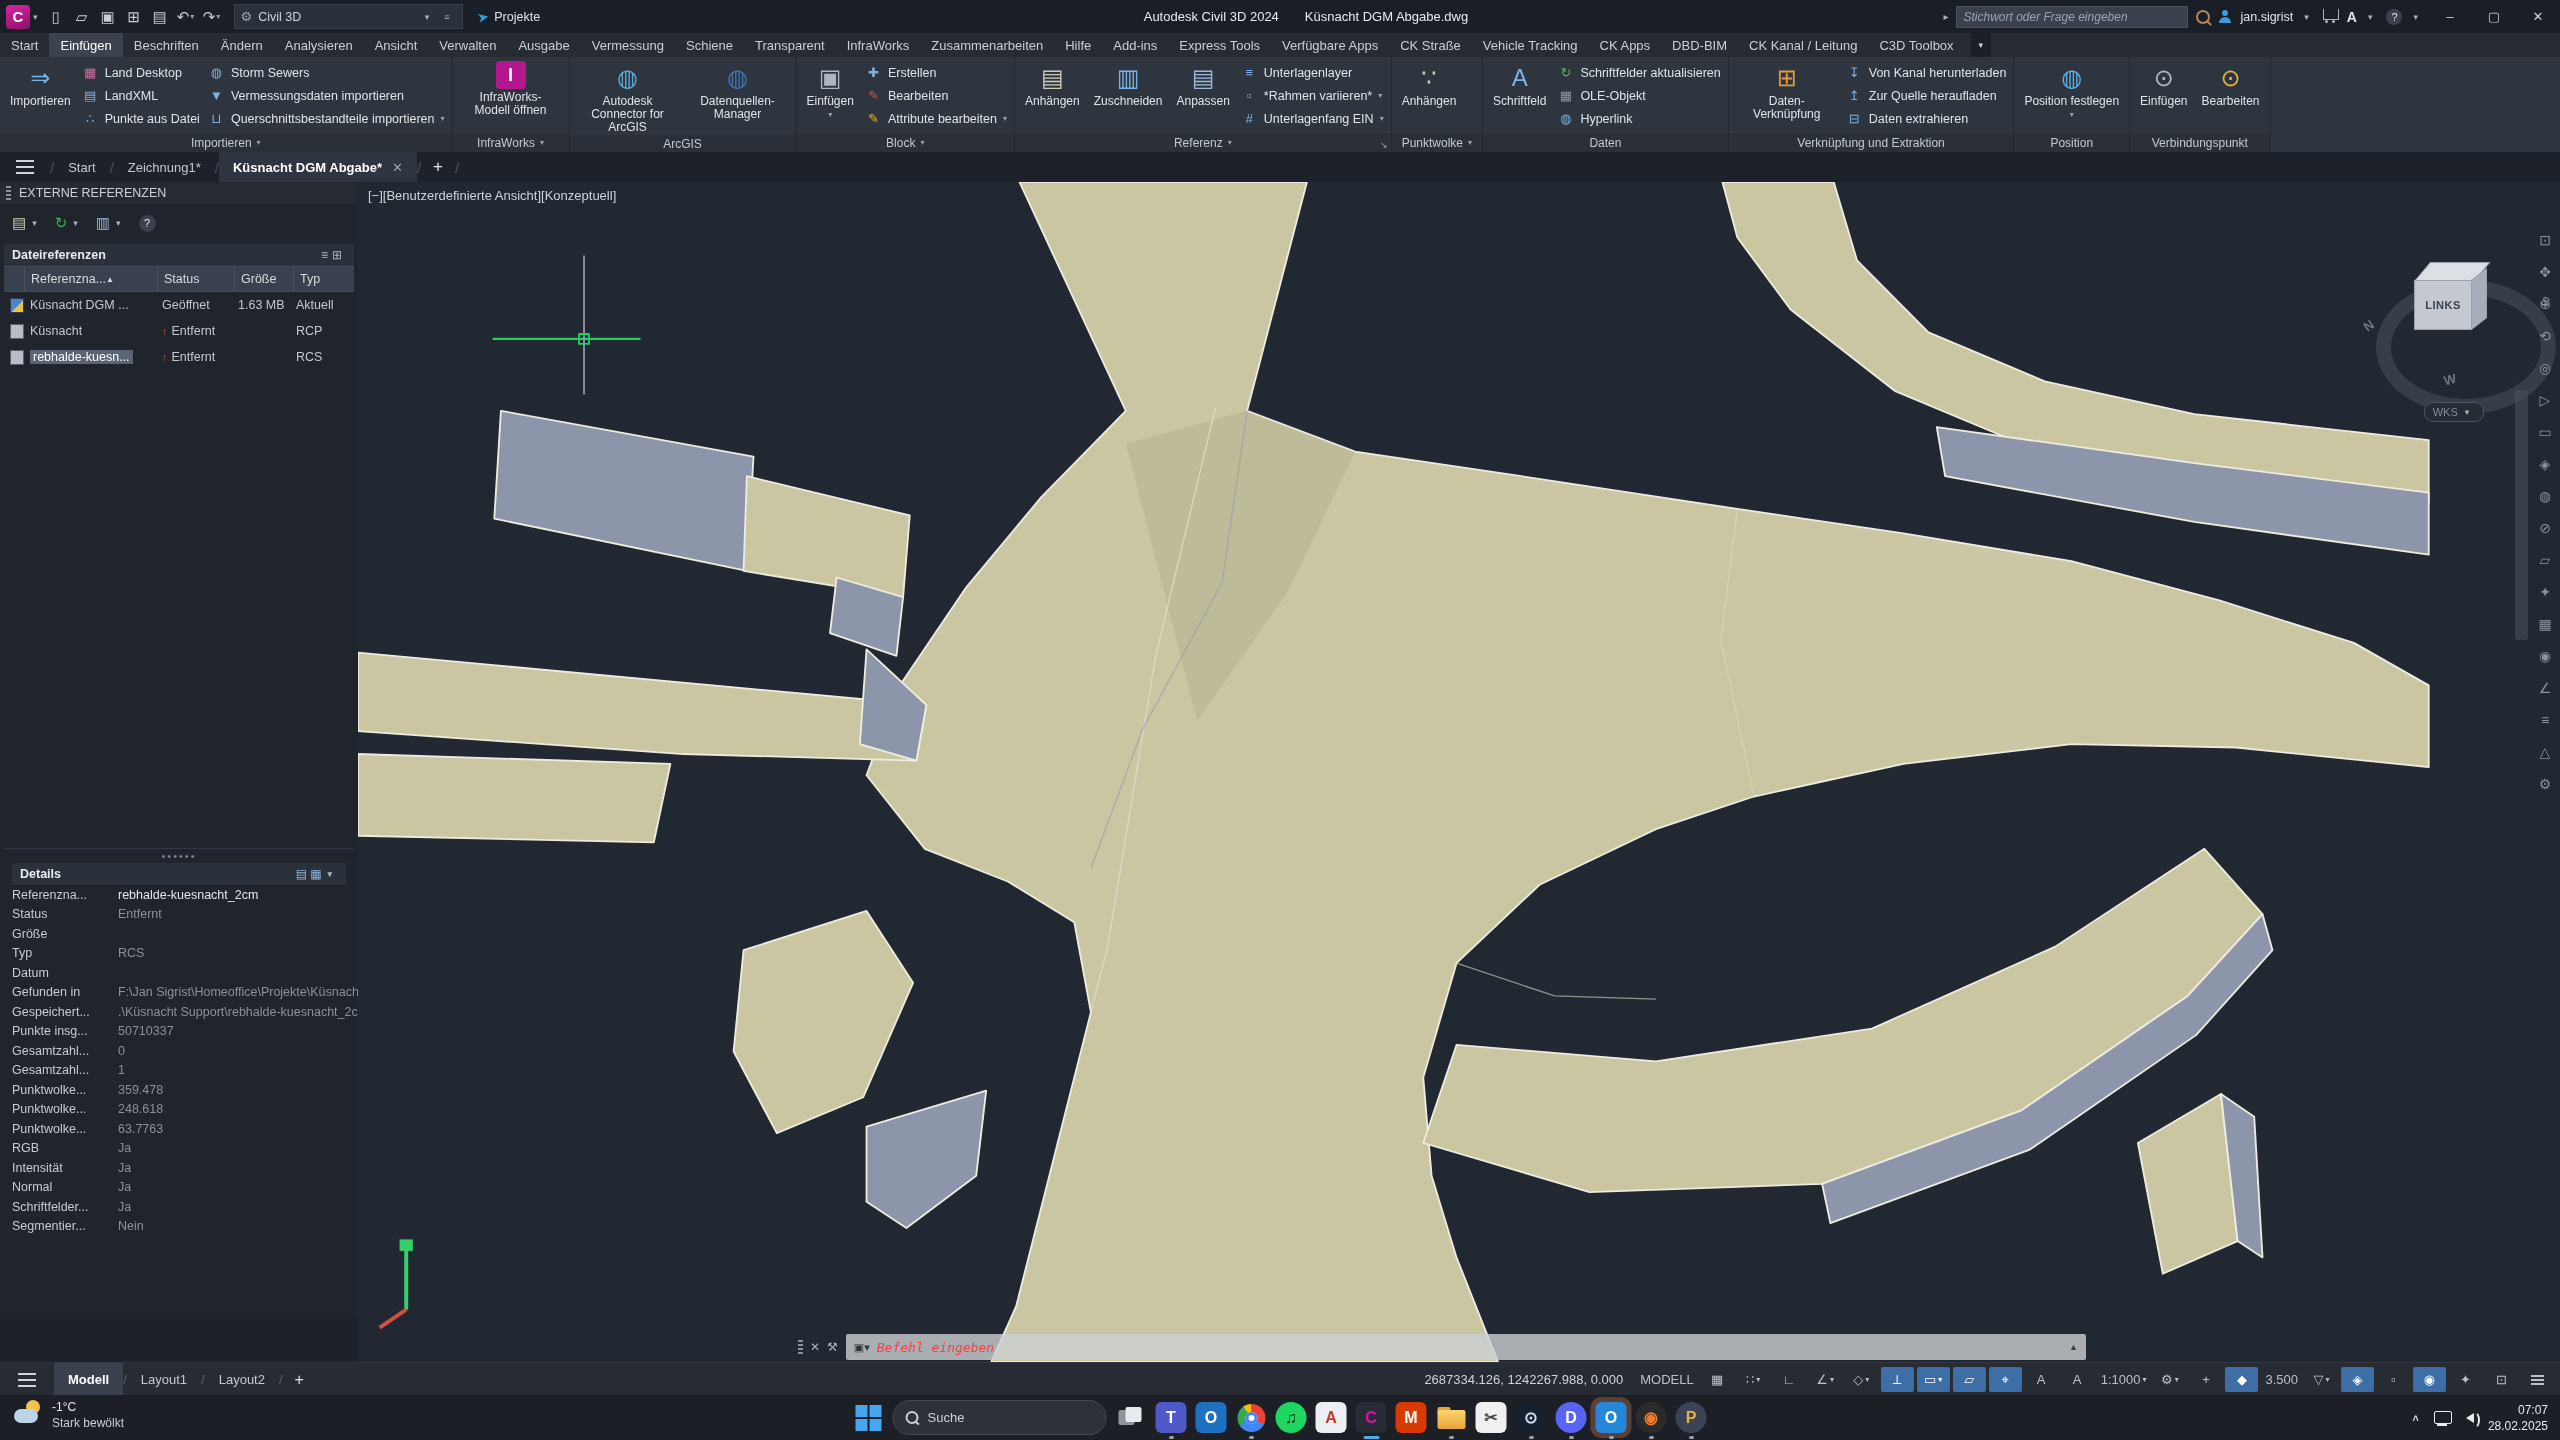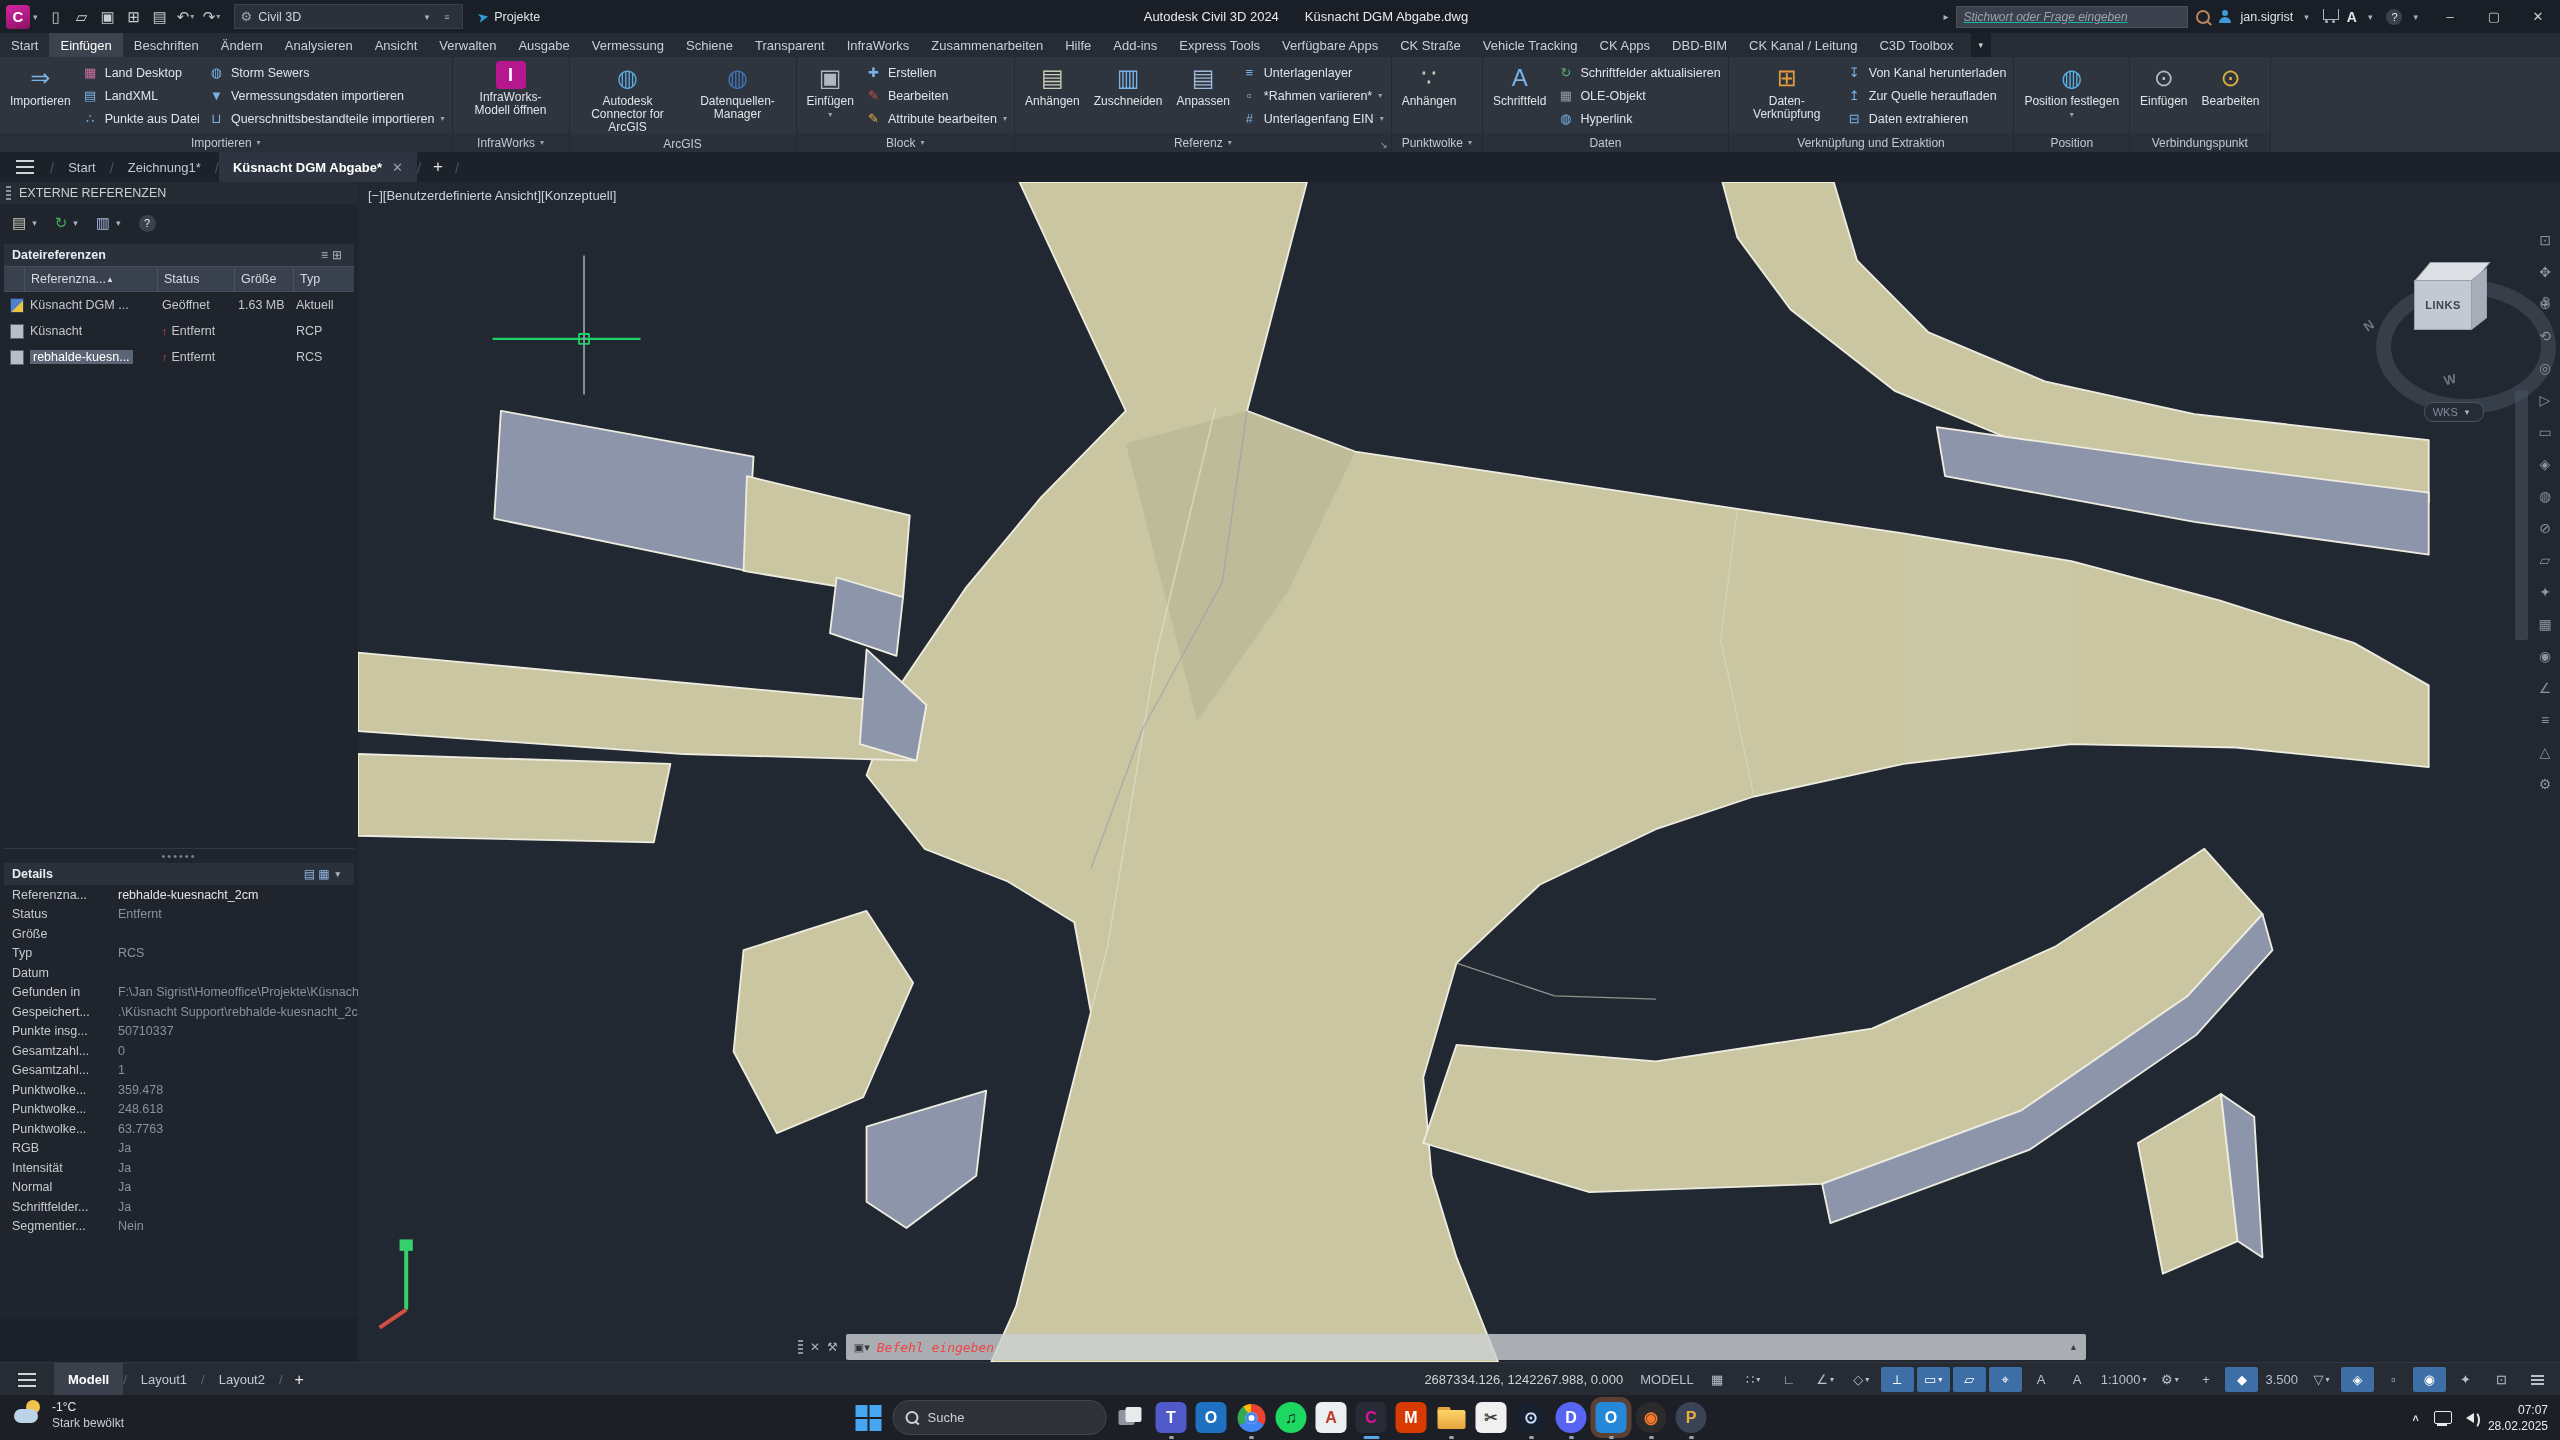--- a/index.html
+++ b/index.html
@@ -20,22 +20,22 @@
   .wsbox{margin-left:10px;width:215px;height:23px;background:#2b313b;border:1px solid #3a414d;
          display:flex;align-items:center;font-size:12.5px;color:#ced3da;padding:0 6px;gap:6px;}
   .wsbox .gear{color:#9aa2ad;font-size:13px;}
   .wsbox .sp{flex:1}
   .share{display:flex;align-items:center;gap:6px;margin-left:14px;font-size:12.5px;color:#dfe4ea;}
   .share .plane{color:#2f9bd6;font-size:14px;display:inline-block;transform:rotate(-12deg);}
   .tb-title{position:absolute;left:50%;transform:translateX(-42%);top:0;height:33px;
             display:flex;align-items:center;gap:26px;font-size:13px;color:#e7eaee;white-space:nowrap;}
   .tb-right{position:absolute;right:0;top:0;height:33px;display:flex;align-items:center;gap:8px;padding-right:4px;}
   .tr-arrow{color:#aab2bc;font-size:10px;}
-  #tbSearch{width:218px;height:20px;background:#3a414d;border:1px solid #4a525f;color:#14b8a6;
-            font-size:12px;font-style:italic;padding:0 6px;outline:none;font-family:"Liberation Sans",sans-serif;text-decoration:underline;}
+  #tbSearch{width:218px;height:20px;background:#3a414d;border:1px solid #4a525f;color:#f9a8d4;
+            font-size:12px;font-style:italic;padding:0 6px;outline:none;font-family:"Liberation Sans",sans-serif;}
   #tbSearch::placeholder{color:#9ba3ae;}
   .i-mag{width:10px;height:10px;border:2px solid #b9855c;border-radius:50%;position:relative;display:inline-block;}
   .i-mag:after{content:"";position:absolute;width:6px;height:2px;background:#b9855c;transform:rotate(40deg);
                left:8px;top:10px;}
   .i-person{width:14px;height:14px;position:relative;display:inline-block;}
   .i-person:before{content:"";position:absolute;width:6px;height:6px;border-radius:50%;background:#3f9bd8;left:4px;top:0;}
   .i-person:after{content:"";position:absolute;width:12px;height:6px;border-radius:6px 6px 0 0;background:#3f9bd8;left:1px;top:7px;}
   .tb-user{font-size:12.5px;color:#dfe4ea;}
   .i-cart{width:14px;height:10px;border:1.5px solid #aab2bc;border-top:none;position:relative;display:inline-block;margin-top:-4px;}
   .i-cart:after{content:"";position:absolute;width:3px;height:3px;border-radius:50%;background:#aab2bc;left:1px;top:11px;
@@ -104,21 +104,21 @@
   .c4{width:61px;flex:none;}
   .c5{flex:1;}
   .namechip{background:#5b6474;color:#fff;padding:0 3px;}
   .fico-dwg{width:15px;height:13px;background:linear-gradient(135deg,#4d83cc 55%,#e8c53f 55%);border:1px solid #2d3a50;}
   .fico-rcs{width:13px;height:13px;background:#b9bec6;border:1px solid #5a616c;position:relative;font-size:6px;color:#b03226;
             display:flex;align-items:flex-end;justify-content:center;font-weight:bold;}
   .redup{color:#d14a3a;font-weight:bold;font-size:11px;}
   .xempty{height:478px;}
   .pal-split{height:14px;display:flex;align-items:center;justify-content:center;color:#7a828e;
              letter-spacing:2px;font-size:11px;border-top:1px solid #323845;margin:0 4px;}
-  .det-head{height:22px;margin:0 4px;background:#2b313b;display:flex;align-items:center;
+  .det-head{height:22px;margin:0 12px;background:#2b313b;display:flex;align-items:center;
             padding:0 8px;color:#e8ebef;font-weight:bold;}
   .det-head .sp{flex:1}
   .det-ic{font-weight:normal;color:#8fb6e0;font-size:12px;letter-spacing:3px;}
   .drow{display:flex;height:19.5px;align-items:center;}
   .dlab{width:106px;flex:none;padding-left:12px;color:#c6cbd3;overflow:hidden;white-space:nowrap;}
   .dval{flex:1;color:#e2e6eb;overflow:hidden;white-space:nowrap;}
   .dval.muted{color:#8b919c;}
   
   #drawing{position:absolute;left:358px;top:182px;width:2202px;height:1180px;background:#212831;overflow:hidden;}
   #terrain{position:absolute;left:0;top:0;width:100%;height:100%;}

